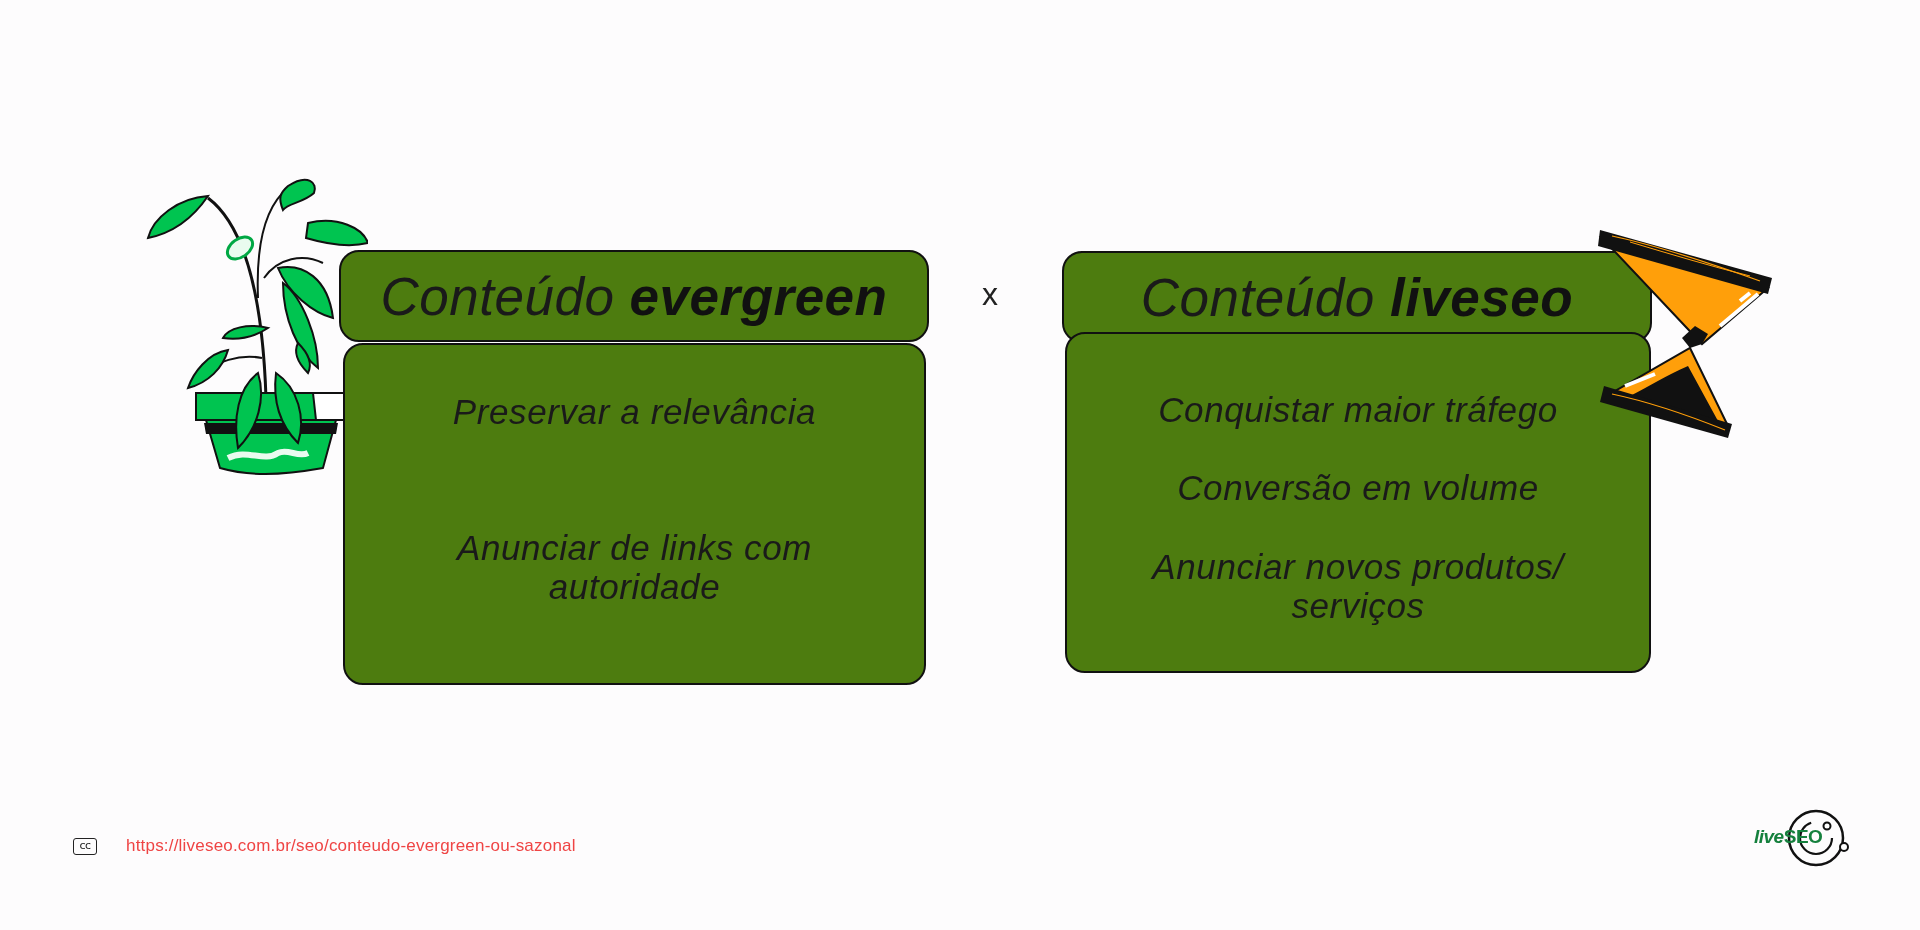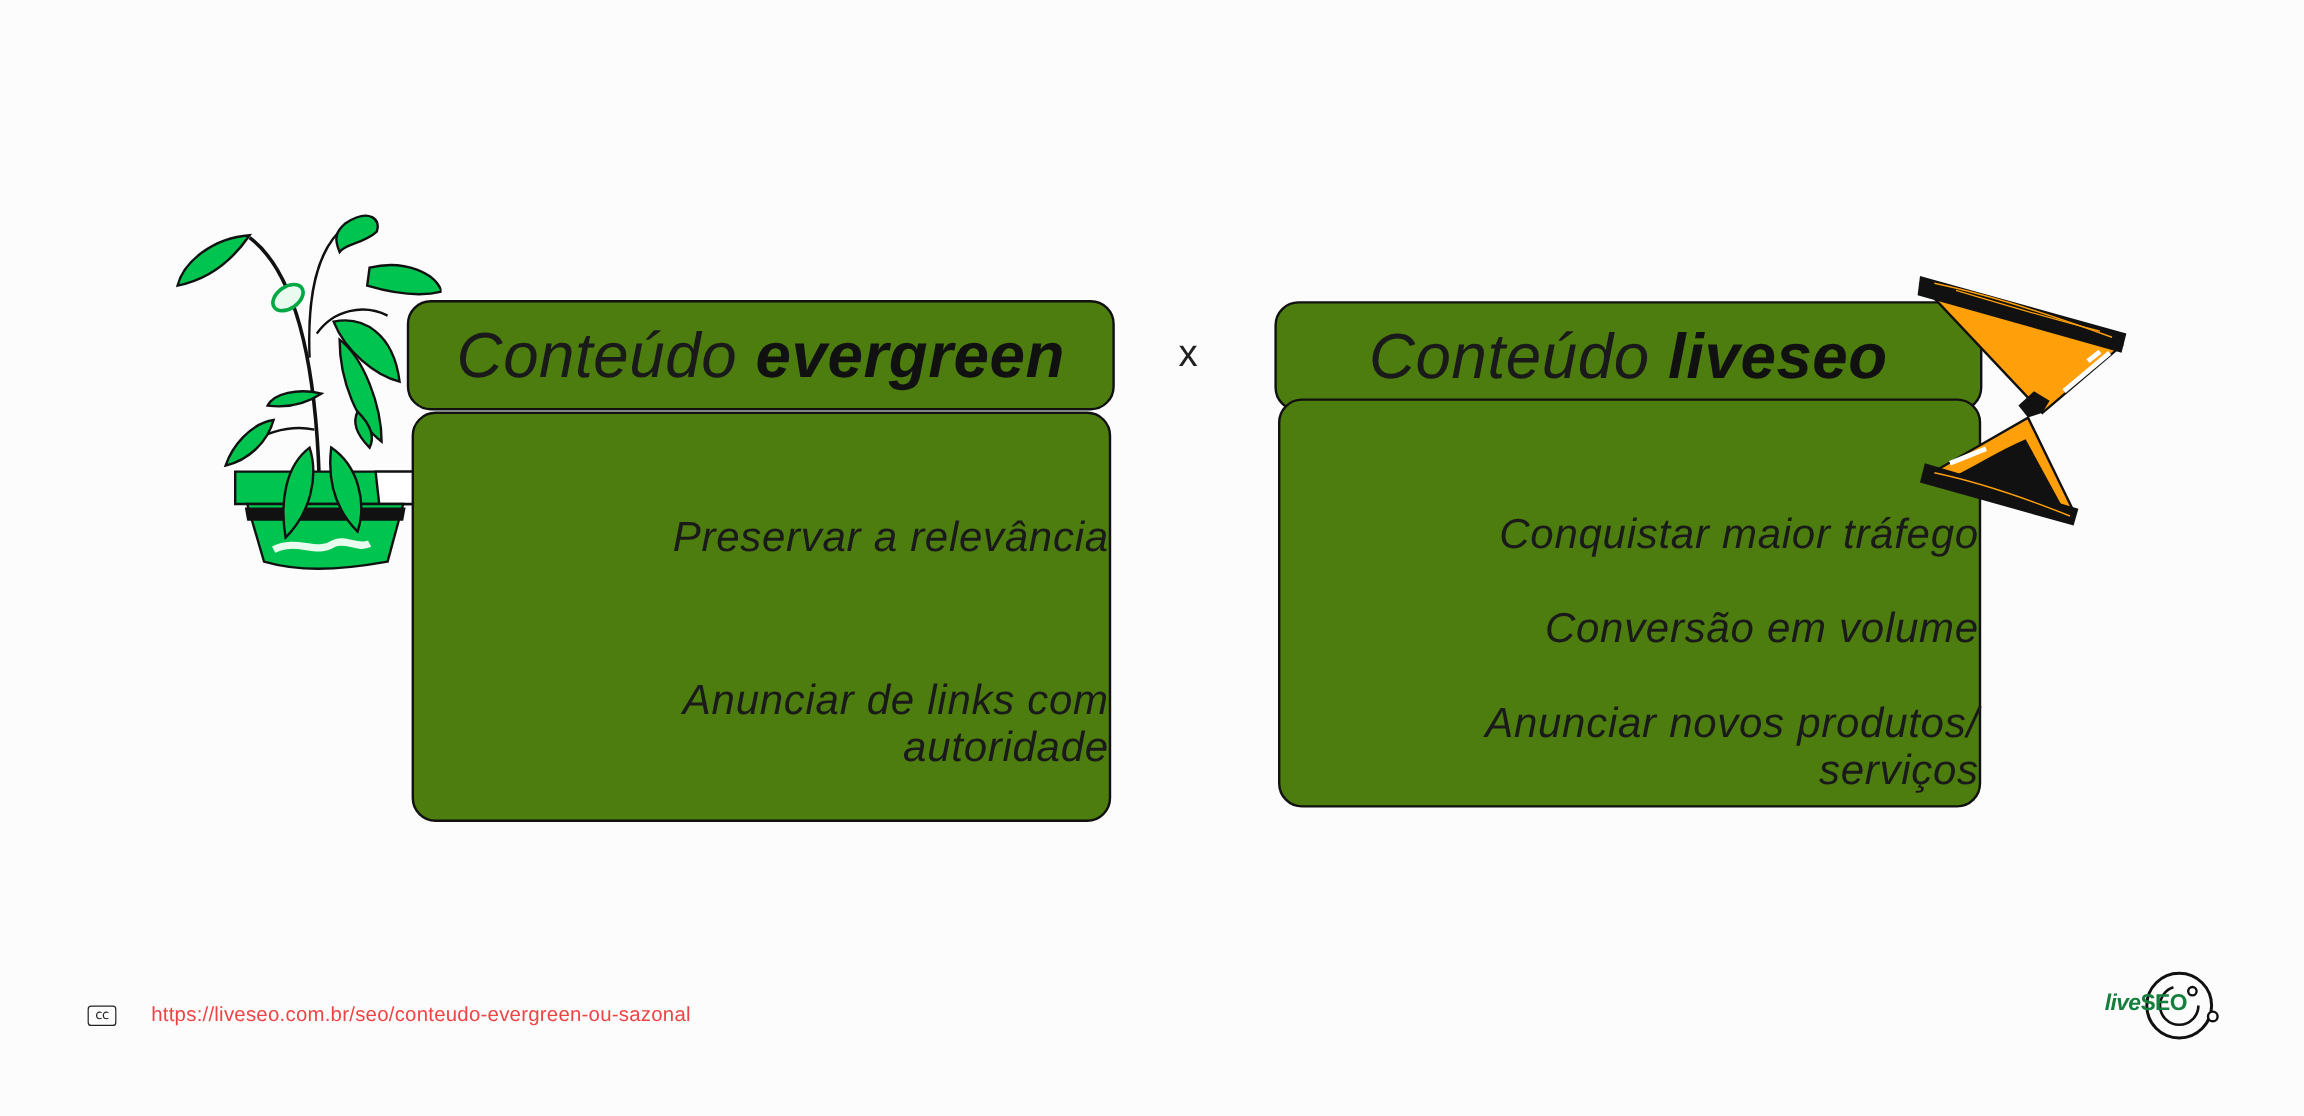--- a/index.html
+++ b/index.html
@@ -12,22 +12,22 @@
   .box {
     position: absolute; box-sizing: border-box;
     border: 2.5px solid #111; background: #4d7c0f; border-radius: 20px; font-style: italic;
   }
   .header-box { display: flex; align-items: center; justify-content: center; }
   .header-title { font-size: 53px; letter-spacing: 0.5px; white-space: nowrap; }
   .header-title .light { font-weight: 300; color: #1a1a1a; }
   .header-title .bold { font-weight: 700; color: #111; }
   .body-box { display: flex; flex-direction: column; align-items: center; }
   .point {
-    text-align: right; font-size: 35px; line-height: 39px; color: #1a1a1a;
-    position: absolute; left: 0; right: 0; letter-spacing: 0.6px; margin-top: 36px;
+    text-align: center; font-size: 35px; line-height: 39px; color: #1a1a1a;
+    position: absolute; left: 0; right: 0; letter-spacing: 0.6px;
   }
   .versus {
     position: absolute; left: 978px; top: 276px; font-size: 32px; color: #222;
     width: 24px; text-align: center;
   }
   .illus { position: absolute; }
   .footer {
     position: absolute; left: 73px; top: 836px; display: flex; align-items: center; gap: 29px;
   }
   .cc-icon {

